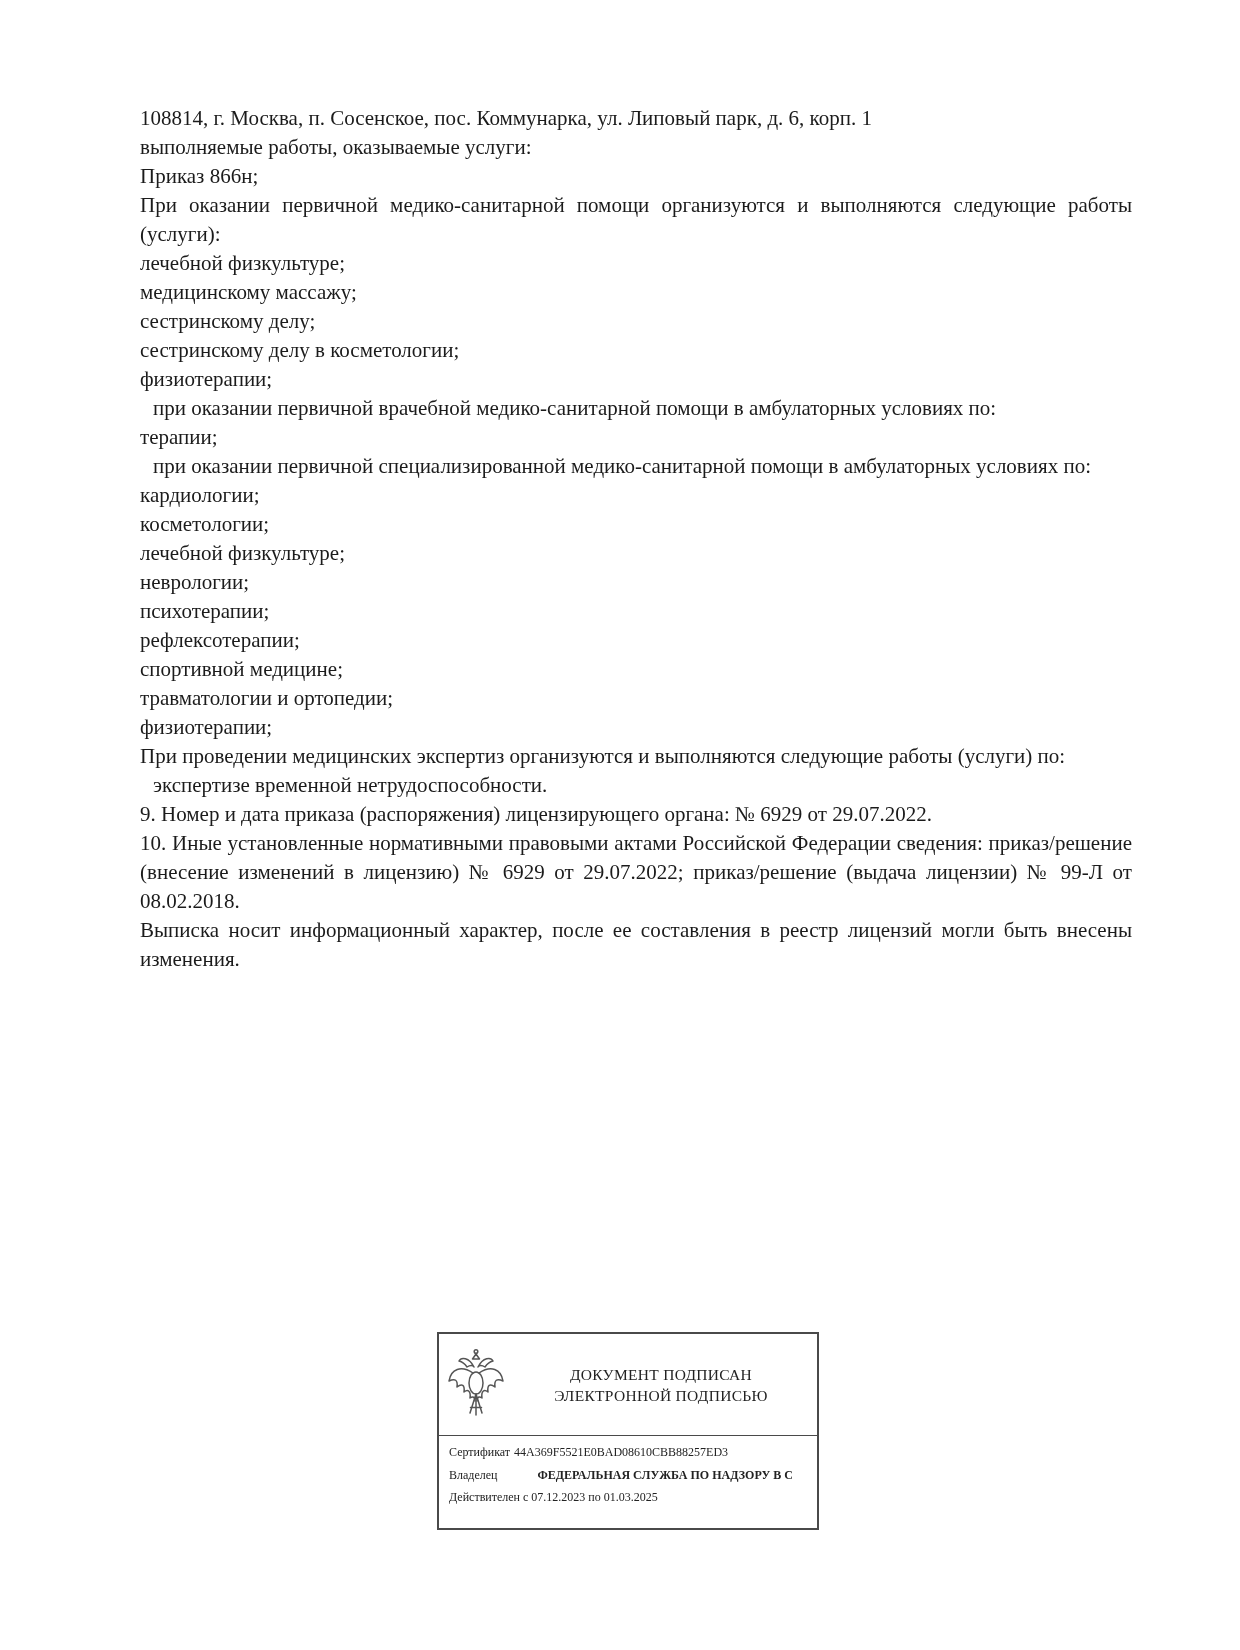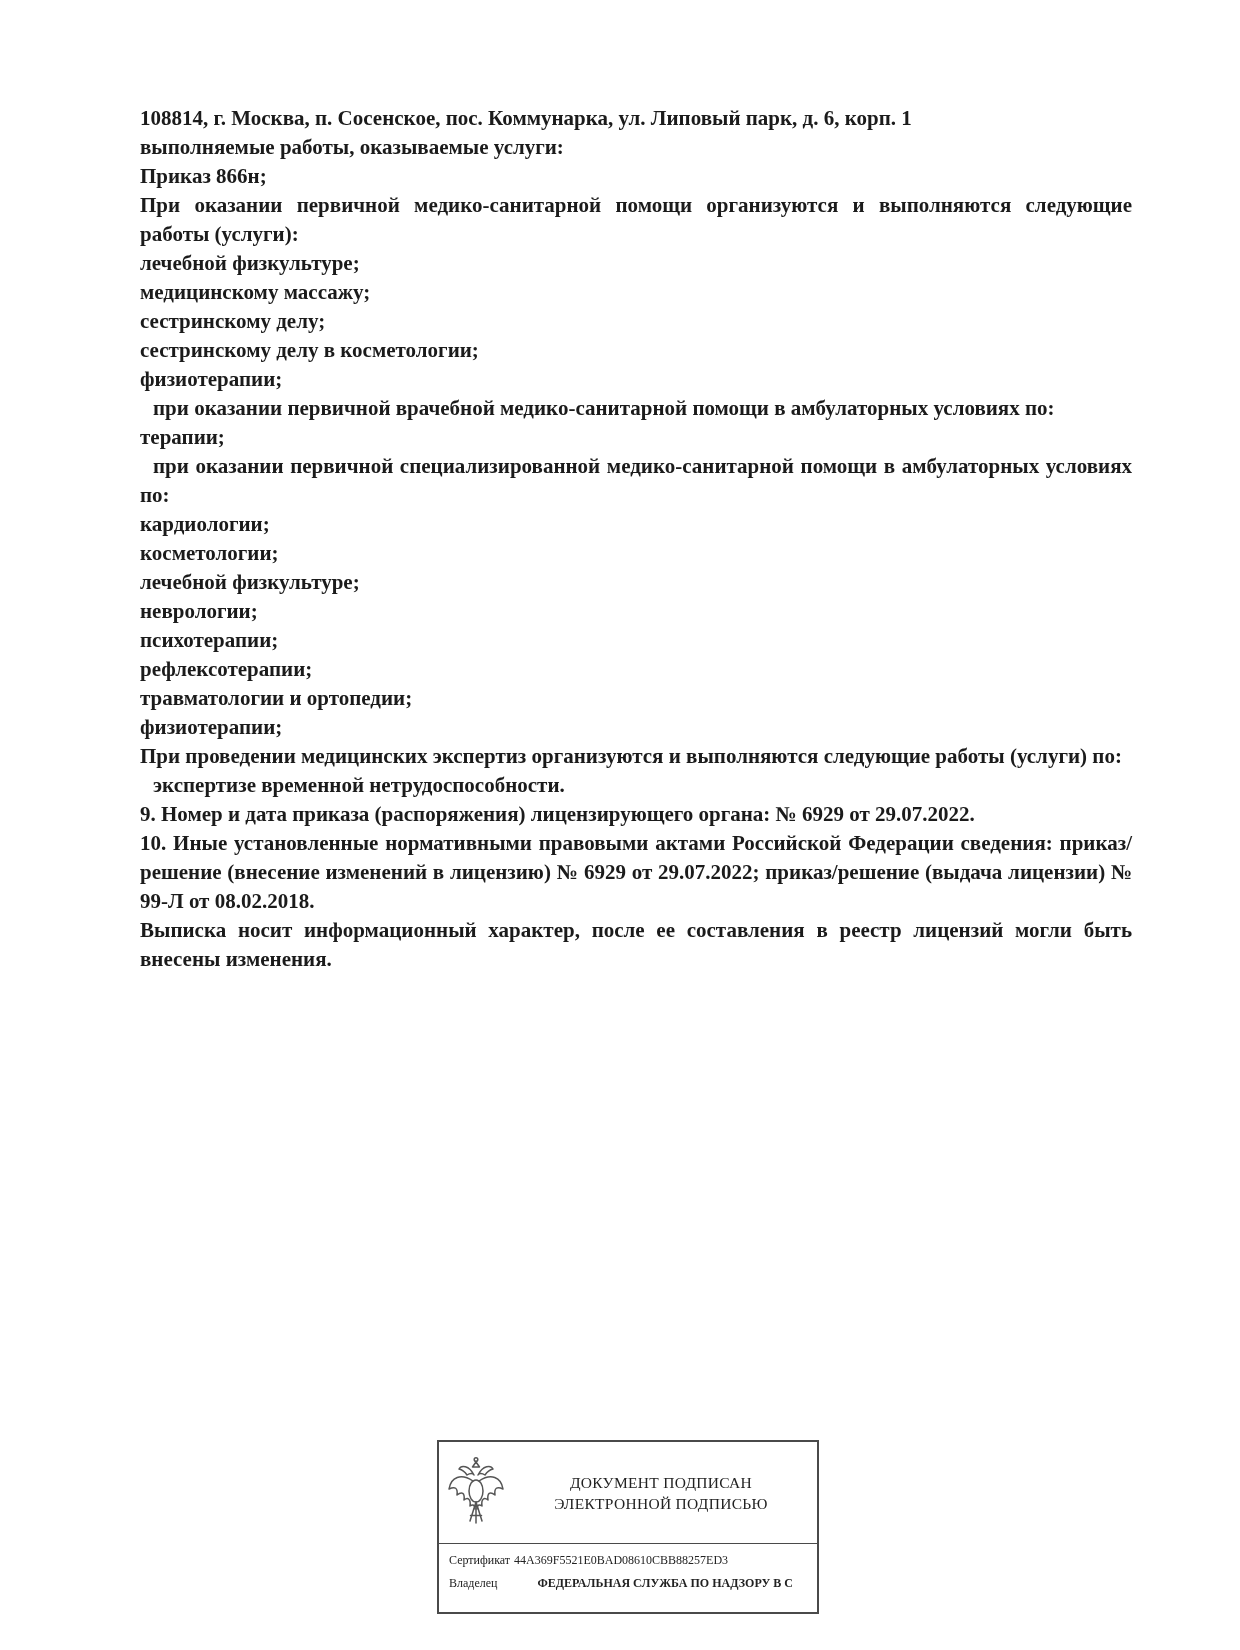--- a/index.html
+++ b/index.html
@@ -13,36 +13,35 @@
     position: relative;
     font-family: "Liberation Serif", serif;
     color: #1b1b1b;
     overflow: hidden;
   }
   .content {
     padding: 104px 108px 0 140px;
     font-size: 21px;
     line-height: 29px;
     text-align: justify;
-    font-weight: bold;
   }
   .content p {
     margin: 0;
     padding: 0;
   }
   .p-hang { text-indent: 13px; }
   .p-item { padding-left: 26px; }
   .gap    { margin-top: 29px; }
 
   .stamp {
     position: absolute;
     left: 437px;
-    top: 1440px;
+    top: 1332px;
     width: 382px;
-    height: 174px;
+    height: 198px;
     border: 2px solid #4a4a4a;
     box-sizing: border-box;
     background: #ffffff;
     overflow: hidden;
   }
   .stamp-top {
     height: 102px;
     display: flex;
     align-items: center;
     border-bottom: 1px solid #4a4a4a;
@@ -88,20 +87,21 @@
   <p class="p-item">физиотерапии;</p>
   <p class="p-hang">при оказании первичной врачебной медико-санитарной помощи в амбулаторных условиях по:</p>
   <p class="p-item">терапии;</p>
   <p class="p-hang">при оказании первичной специализированной медико-санитарной помощи в амбулаторных условиях по:</p>
   <p class="p-item">кардиологии;</p>
   <p class="p-item">косметологии;</p>
   <p class="p-item">лечебной физкультуре;</p>
   <p class="p-item">неврологии;</p>
   <p class="p-item">психотерапии;</p>
   <p class="p-item">рефлексотерапии;</p>
+  <p class="p-item">спортивной медицине;</p>
   <p class="p-item">травматологии и ортопедии;</p>
   <p class="p-item">физиотерапии;</p>
   <p>При проведении медицинских экспертиз организуются и выполняются следующие работы (услуги) по:</p>
   <p class="p-hang">экспертизе временной нетрудоспособности.</p>
   <p class="gap">9. Номер и дата приказа (распоряжения) лицензирующего органа: № 6929 от 29.07.2022.</p>
   <p class="gap">10. Иные установленные нормативными правовыми актами Российской Федерации сведения: приказ/решение (внесение изменений в лицензию) № 6929 от 29.07.2022; приказ/решение (выдача лицензии) № 99-Л от 08.02.2018.</p>
   <p class="gap">Выписка носит информационный характер, после ее составления в реестр лицензий могли быть внесены изменения.</p>
 </div>
 
 <div class="stamp">
@@ -119,14 +119,15 @@
       </svg>
     </span>
     <div class="stamp-title">
       <div>ДОКУМЕНТ ПОДПИСАН</div>
       <div>ЭЛЕКТРОННОЙ ПОДПИСЬЮ</div>
     </div>
   </div>
   <div class="stamp-details">
     <div><span class="lbl">Сертификат</span><span>44A369F5521E0BAD08610CBB88257ED3</span></div>
     <div><span class="lbl">Владелец</span><span class="bold">ФЕДЕРАЛЬНАЯ СЛУЖБА ПО НАДЗОРУ В С</span></div>
+    <div>Действителен с 07.12.2023 по 01.03.2025</div>
   </div>
 </div>
 
 </body></html>

